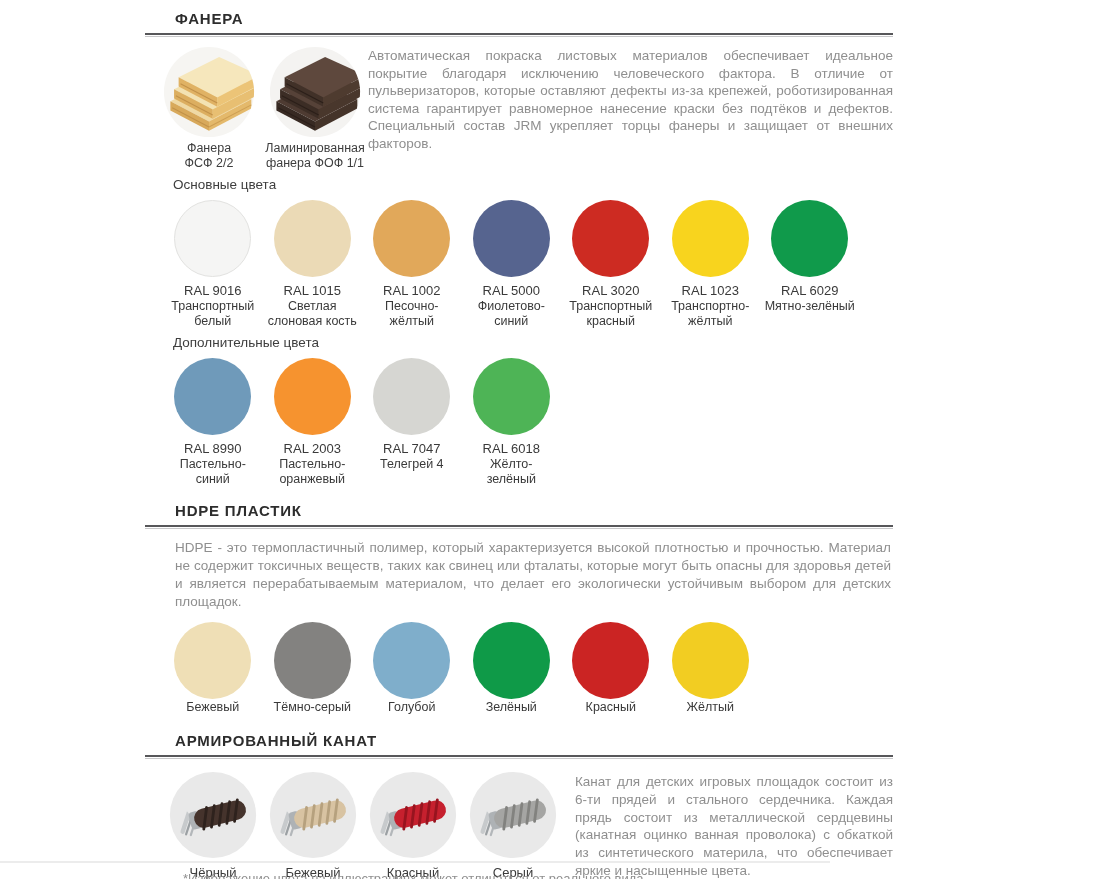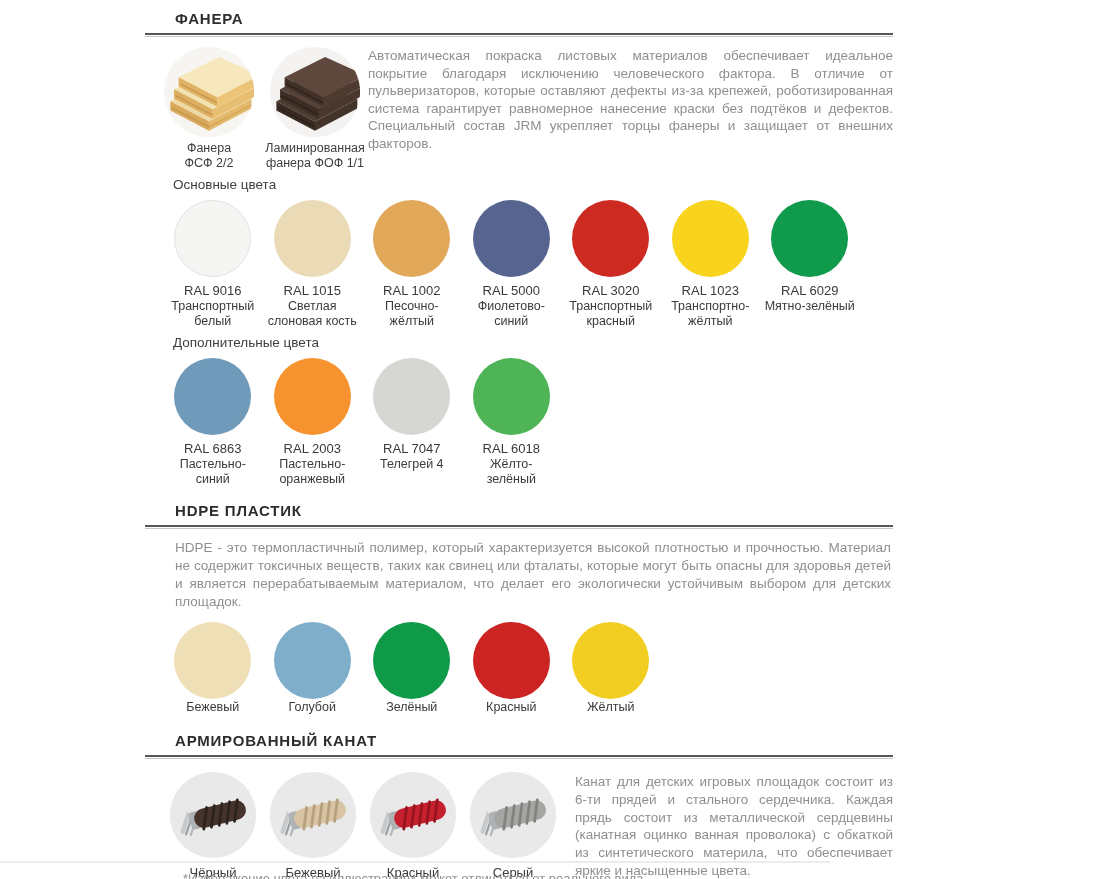--- a/index.html
+++ b/index.html
@@ -174,21 +174,21 @@
           <div class="dot" style="background: rgb(16, 154, 75);"></div>
           <div class="code">RAL 6029</div>
           <div class="cname">Мятно-зелёный</div>
         </div>
       </div>
 
       <div class="sub-label">Дополнительные цвета</div>
       <div class="swatch-row">
         <div class="cell">
           <div class="dot" style="background: rgb(111, 154, 186);"></div>
-          <div class="code">RAL 6863</div>
+          <div class="code">RAL 8990</div>
           <div class="cname">Пастельно-
 синий</div>
         </div>
         <div class="cell">
           <div class="dot" style="background: rgb(246, 147, 47);"></div>
           <div class="code">RAL 2003</div>
           <div class="cname">Пастельно-
 оранжевый</div>
         </div>
         <div class="cell">
@@ -207,20 +207,24 @@
 
     <section>
       <h2 class="section-title hdpe-title">HDPE ПЛАСТИК</h2>
       <div class="divider"></div>
       <p class="hdpe-desc">HDPE - это термопластичный полимер, который характеризуется высокой плотностью и прочностью. Материал не содержит токсичных веществ, таких как свинец или фталаты, которые могут быть опасны для здоровья детей и является перерабатываемым материалом, что делает его экологически устойчивым выбором для детских площадок.</p>
 
       <div class="swatch-row hdpe-row">
         <div class="cell">
           <div class="dot" style="background: rgb(239, 223, 182);"></div>
           <div class="cname">Бежевый</div>
+        </div>
+        <div class="cell">
+          <div class="dot" style="background: rgb(131, 130, 128);"></div>
+          <div class="cname">Тёмно-серый</div>
         </div>
         <div class="cell">
           <div class="dot" style="background: rgb(127, 174, 203);"></div>
           <div class="cname">Голубой</div>
         </div>
         <div class="cell">
           <div class="dot" style="background: rgb(15, 154, 72);"></div>
           <div class="cname">Зелёный</div>
         </div>
         <div class="cell">

